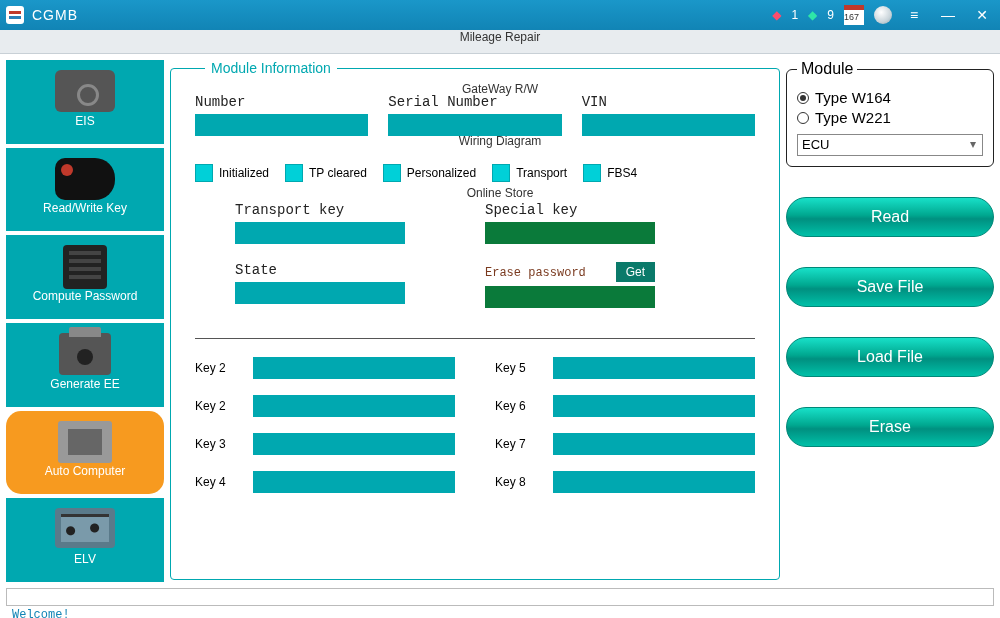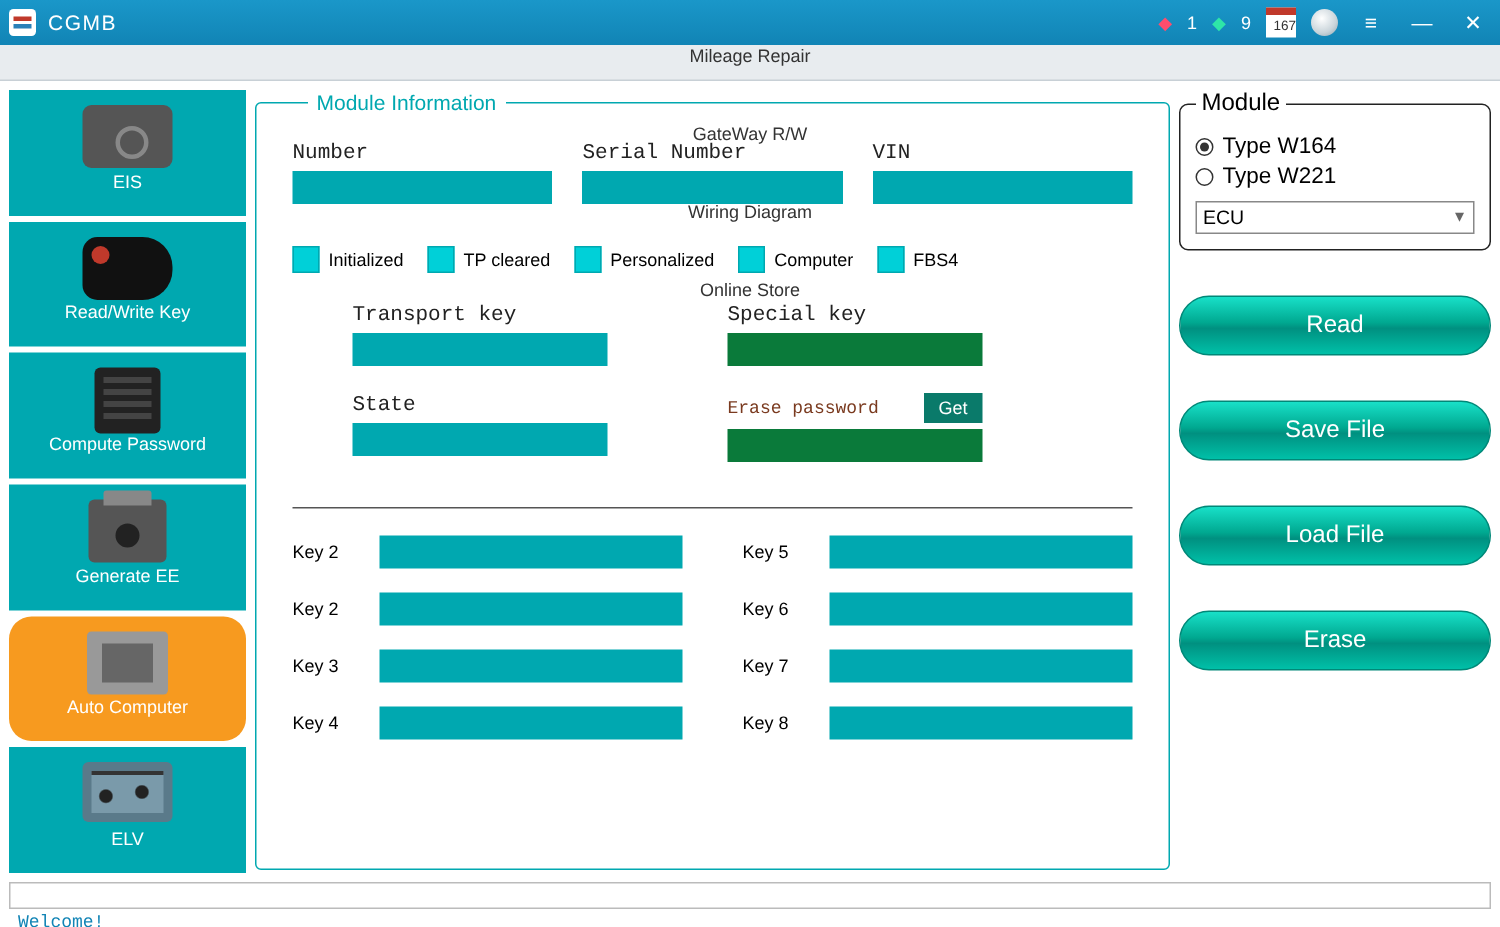--- a/index.html
+++ b/index.html
@@ -16,21 +16,21 @@
     background: #fff; border-radius: 3px; position: relative;
   }
   .titlebar .logo::before { content:""; position:absolute; top:5px; left:3px; width:12px; height:3px; background:#c0392b; }
   .titlebar .logo::after  { content:""; position:absolute; top:10px; left:3px; width:12px; height:3px; background:#2980b9; }
   .titlebar .title { font-weight: 500; letter-spacing: 1px; }
   .titlebar .spacer { flex: 1; }
   .titlebar .tray { display:flex; align-items:center; gap: 10px; font-size: 12px; }
   .sys-btn { width: 24px; text-align:center; cursor: pointer; font-size: 14px; }
   .gem-red { color:#ff4d6d; }
   .gem-green { color:#2ee6a8; }
-  .cal { width:20px; height:20px; background:#fff; color:#333; font-size:9px; text-align:right; line-height: 14px; border-top: 5px solid #c0392b; position: relative;}
+  .cal { width:20px; height:20px; background:#fff; color:#333; font-size:9px; text-align:left; line-height: 14px; border-top: 5px solid #c0392b; position: relative;}
   .orb { width:18px; height:18px; border-radius:50%; background: radial-gradient(circle at 40% 35%, #fff, #c9d4da 60%, #8aa1ab); }
 
   
   .menubar {
     height: 24px; background: #e8ecef; display:flex; align-items:center; padding: 0 14px; gap: 38px;
     font-size: 12px; color:#333; border-bottom: 1px solid #c8d0d6; flex-direction: column;
   }
   .menubar span { cursor:pointer; }
 
   
@@ -194,21 +194,21 @@
         <div class="flag">
             <span class="box"></span>
             <span>TP cleared</span>
           </div>
         <div class="flag">
             <span class="box"></span>
             <span>Personalized</span>
           </div>
         <div class="flag">
             <span class="box"></span>
-            <span>Computer</span>
+            <span>Transport</span>
           </div>
         <div class="flag">
             <span class="box"></span>
             <span>FBS4</span>
           </div>
       </div>
 
       <div class="indent">
         <div class="row">
           <div class="kv" style="flex:1">

